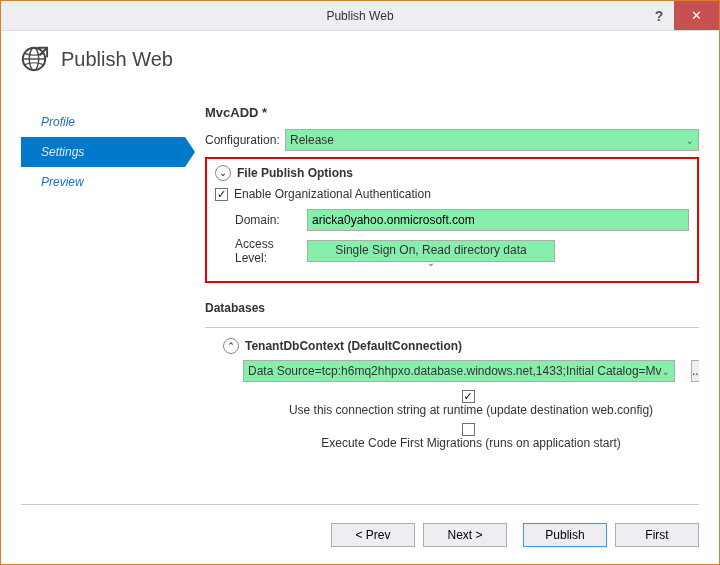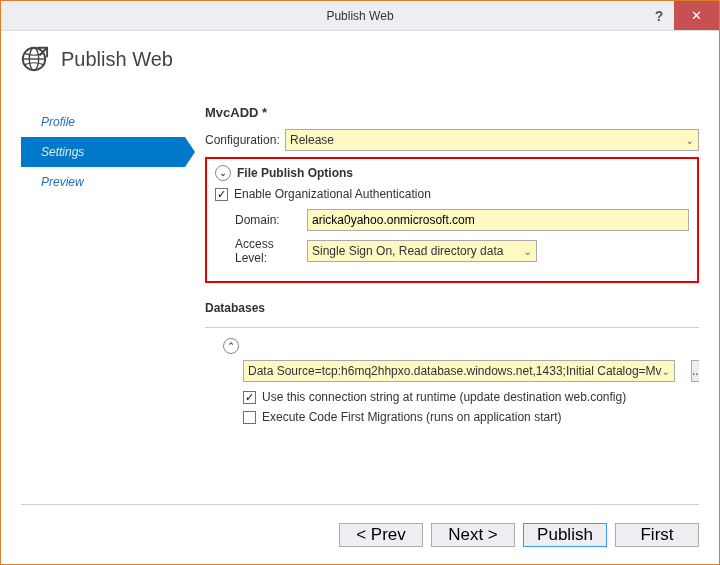--- a/index.html
+++ b/index.html
@@ -19,43 +19,43 @@
   .side-item { height: 30px; display: flex; align-items: center; padding-left: 20px; font-size: 12px; color: #1e6fc1; position: relative; cursor: pointer; font-style: italic; }
   .side-item.selected { background: #0079cb; color: #e5e5e5; }
   .side-item.selected::after {
     content: ""; position: absolute; right: -10px; top: 50%; transform: translateY(-50%);
     border-top: 15px solid transparent; border-bottom: 15px solid transparent; border-left: 10px solid #0079cb;
   }
   .main { flex: 1; padding-left: 20px; font-size: 12px; color: #333; overflow: hidden; }
   .proj-name { font-weight: bold; font-size: 13px; margin: 6px 0 9px 0; }
   .row { display: flex; align-items: center; margin-bottom: 6px; }
   .lbl { width: 80px; }
-  .dd, .tf { border: 1px solid #ababab; background: #fef9c3; height: 22px; font-size: 12px; padding: 2px 4px; }
+  .dd, .tf { border: 1px solid #ababab; background: #86efac; height: 22px; font-size: 12px; padding: 2px 4px; }
   .dd { display: flex; align-items: center; justify-content: space-between; }
   .chev { color: #666; font-size: 10px; }
   .highlight-box { border: 2px solid #e60000; padding: 6px 8px 10px 8px; margin-top: 4px; }
   .sect-hdr { display: flex; align-items: center; font-weight: bold; margin-bottom: 6px; }
   .collapse-btn { width: 16px; height: 16px; border: 1px solid #888; border-radius: 50%; display: flex; align-items: center; justify-content: center; margin-right: 6px; font-size: 9px; color: #555; background: #fff; }
   .cb-row { display: flex; align-items: center; margin: 4px 0 8px 20px; }
   .cb { width: 13px; height: 13px; border: 1px solid #707070; margin-right: 6px; display: flex; align-items: center; justify-content: center; background: #fff; }
   .cb.checked::after { content: "✓"; font-size: 11px; color: #000; line-height: 1; }
   .field-row { display: flex; align-items: center; margin: 6px 0 6px 20px; }
   .field-lbl { width: 72px; }
   .tf { flex: 1; }
-  .dd-inline { width: 230px; }
+  .dd-inline { width: 248px; flex-direction: column; }
   .section-title { font-weight: bold; margin: 18px 0 12px 0; }
   .hr { border: none; border-top: 1px solid #ccc; margin: 2px 0 10px 0; }
   .db-hdr { display: flex; align-items: center; margin: 8px 0 6px 18px; font-weight: bold; }
   .db-row { display: flex; align-items: center; margin: 0 0 8px 38px; gap: 16px; }
   .db-dd { flex: 1; }
   .ellipsis-btn { width: 26px; height: 22px; border: 1px solid #ababab; background: #eee; display: flex; align-items: center; justify-content: center; }
-  .cb-row2 { display: flex; align-items: center; margin: 6px 0 0 38px; }
+  .cb-row2 { display: flex; align-items: center; margin: 6px 0 0 38px; flex-direction: column; }
   .footer { height: 60px; border-top: 1px solid #ccc; margin: 0 20px; display: flex; align-items: center; justify-content: flex-end; gap: 8px; }
-  .btn { min-width: 84px; height: 24px; border: 1px solid #acacac; background: #eeeef2; font-size: 17px; display: flex; align-items: center; justify-content: center; cursor: pointer; }
-  .btn.primary { border: 1px solid #3399ff; }
+  .btn { min-width: 84px; height: 24px; border: 1px solid #acacac; background: #eeeef2; font-size: 12px; display: flex; align-items: center; justify-content: center; cursor: pointer; }
+  .btn.primary { border: 1px solid #3399ff; margin-left: 8px; }
 </style>
 </head>
 <body>
 
 <div class="window">
 
   <div class="titlebar">
     <div class="titlebar-title">Publish Web</div>
     <div class="titlebar-btns">
       <div class="titlebar-btn help">?</div>
@@ -120,20 +120,21 @@
             <span class="chev">⌄</span>
           </div>
         </div>
       </div>
 
       <div class="section-title">Databases</div>
       <hr class="hr">
 
       <div class="db-hdr">
         <div class="collapse-btn">⌃</div>
+        <span>TenantDbContext (DefaultConnection)</span>
       </div>
 
       <div class="db-row">
         <div class="dd db-dd">
           <span style="white-space:nowrap;overflow:hidden;text-overflow:clip;max-width:100%">Data Source=tcp:h6mq2hhpxo.database.windows.net,1433;Initial Catalog=Mv</span>
           <span class="chev">⌄</span>
         </div>
         <div class="ellipsis-btn">...</div>
       </div>
 

